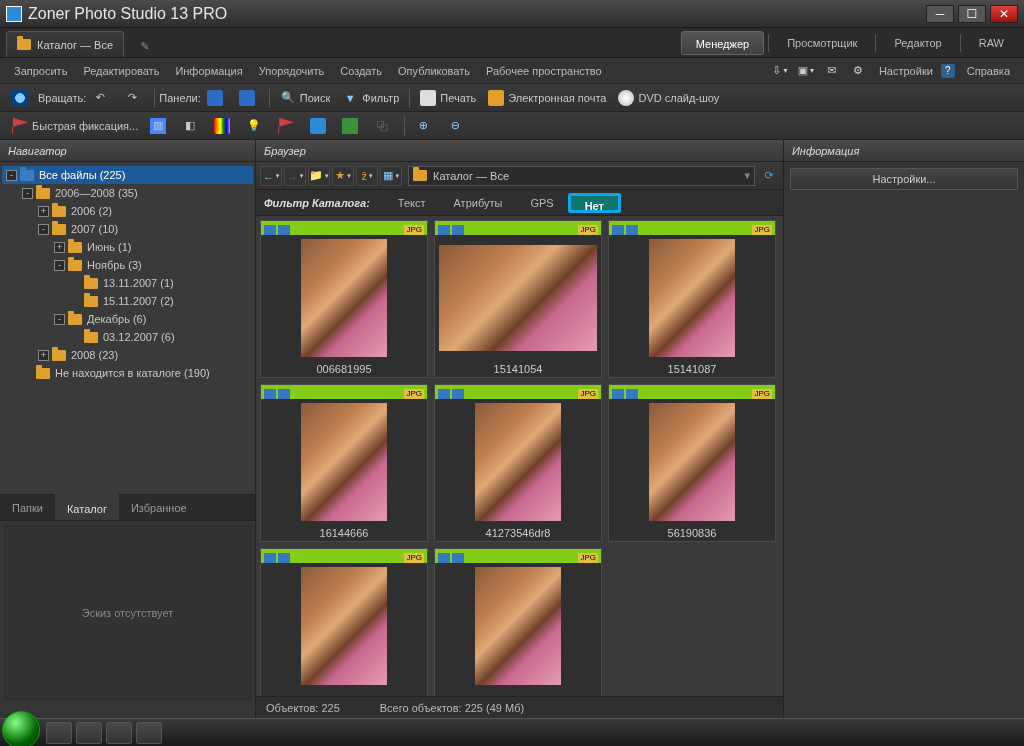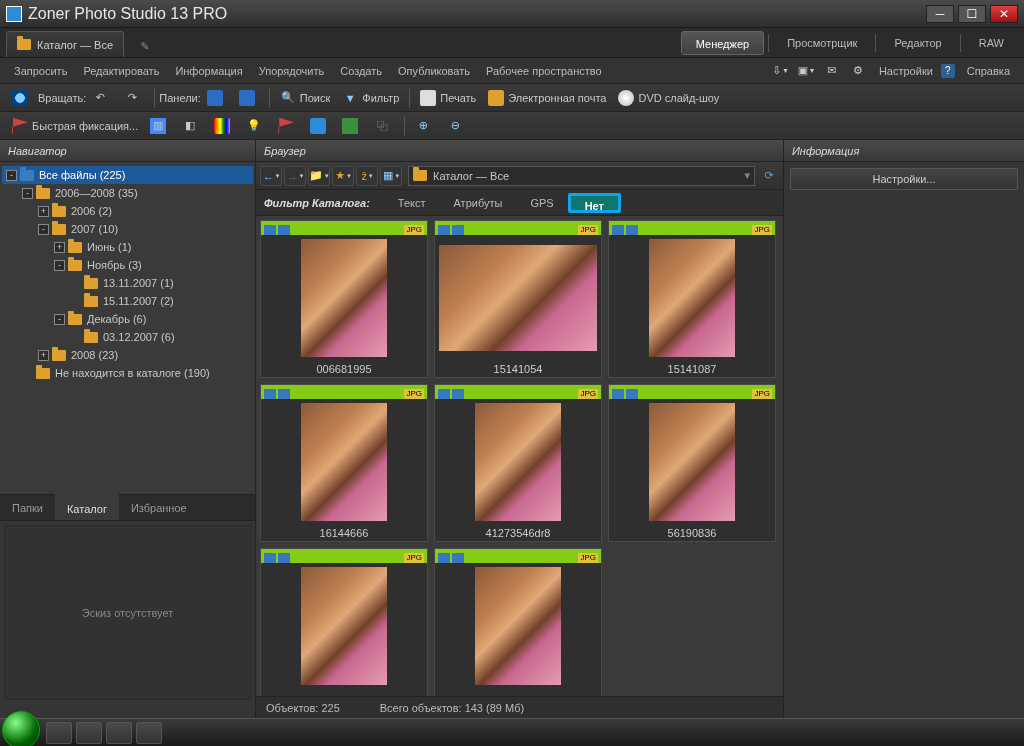--- a/index.html
+++ b/index.html
@@ -462,21 +462,21 @@
           </div>
           <div class="img">
             <div class="ph"></div>
           </div>
           <div class="cap"></div>
         </div>
       </div>
     <div class="status">
       <span>Объектов: 225</span>
       <span class="sp"></span>
-      <span>Всего объектов: 143 (89 Мб)</span>
+      <span>Всего объектов: 225 (49 Мб)</span>
     </div>
   </div>
 
   <div class="right-col">
     <div class="panel-hdr">Информация</div>
     <div class="info-body">
       <div class="info-btn">Настройки...</div>
     </div>
   </div>
 </div>

